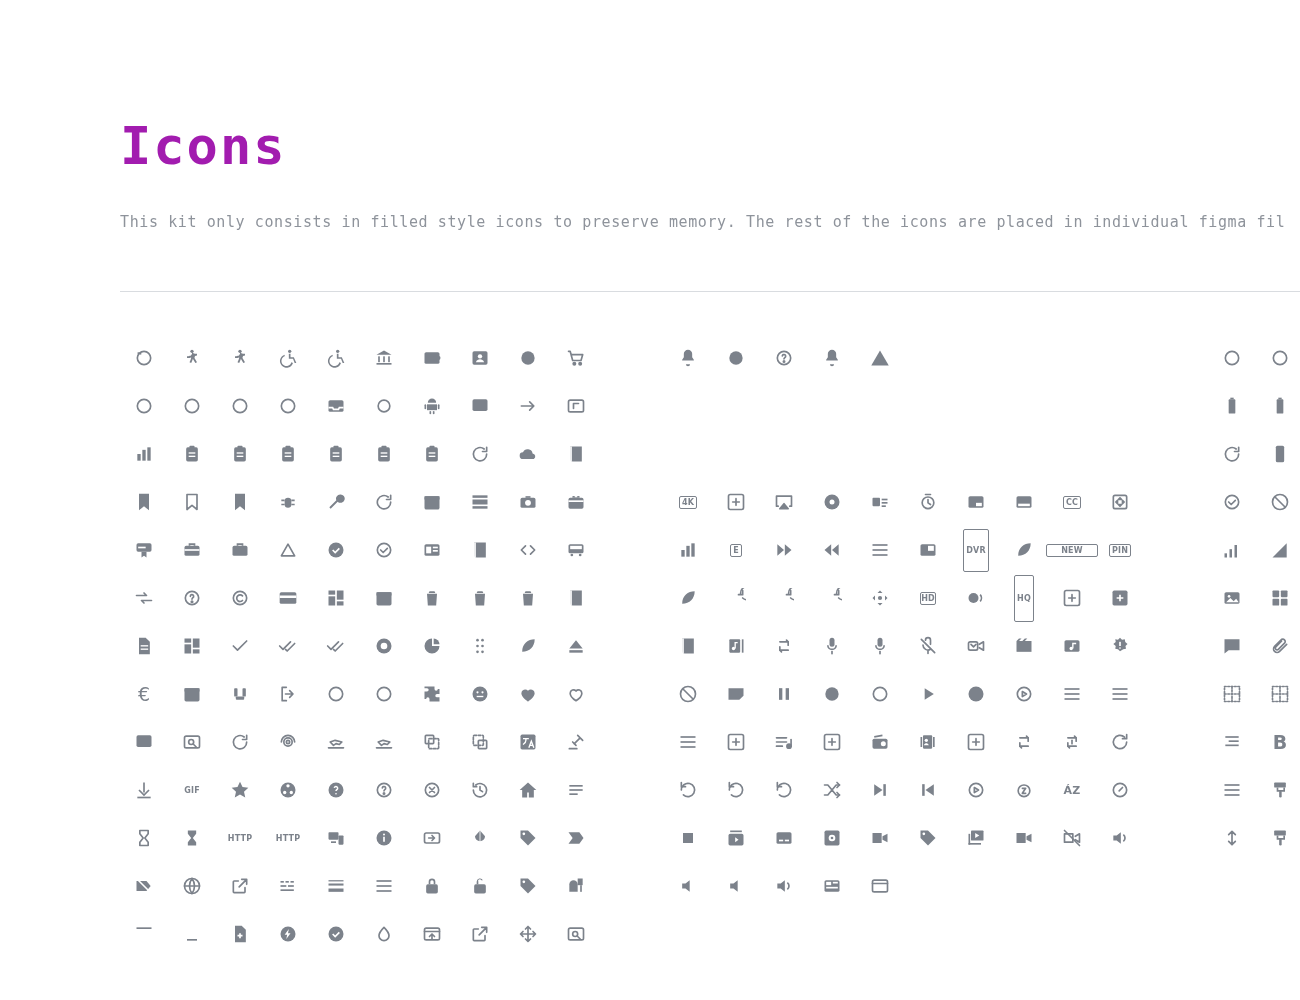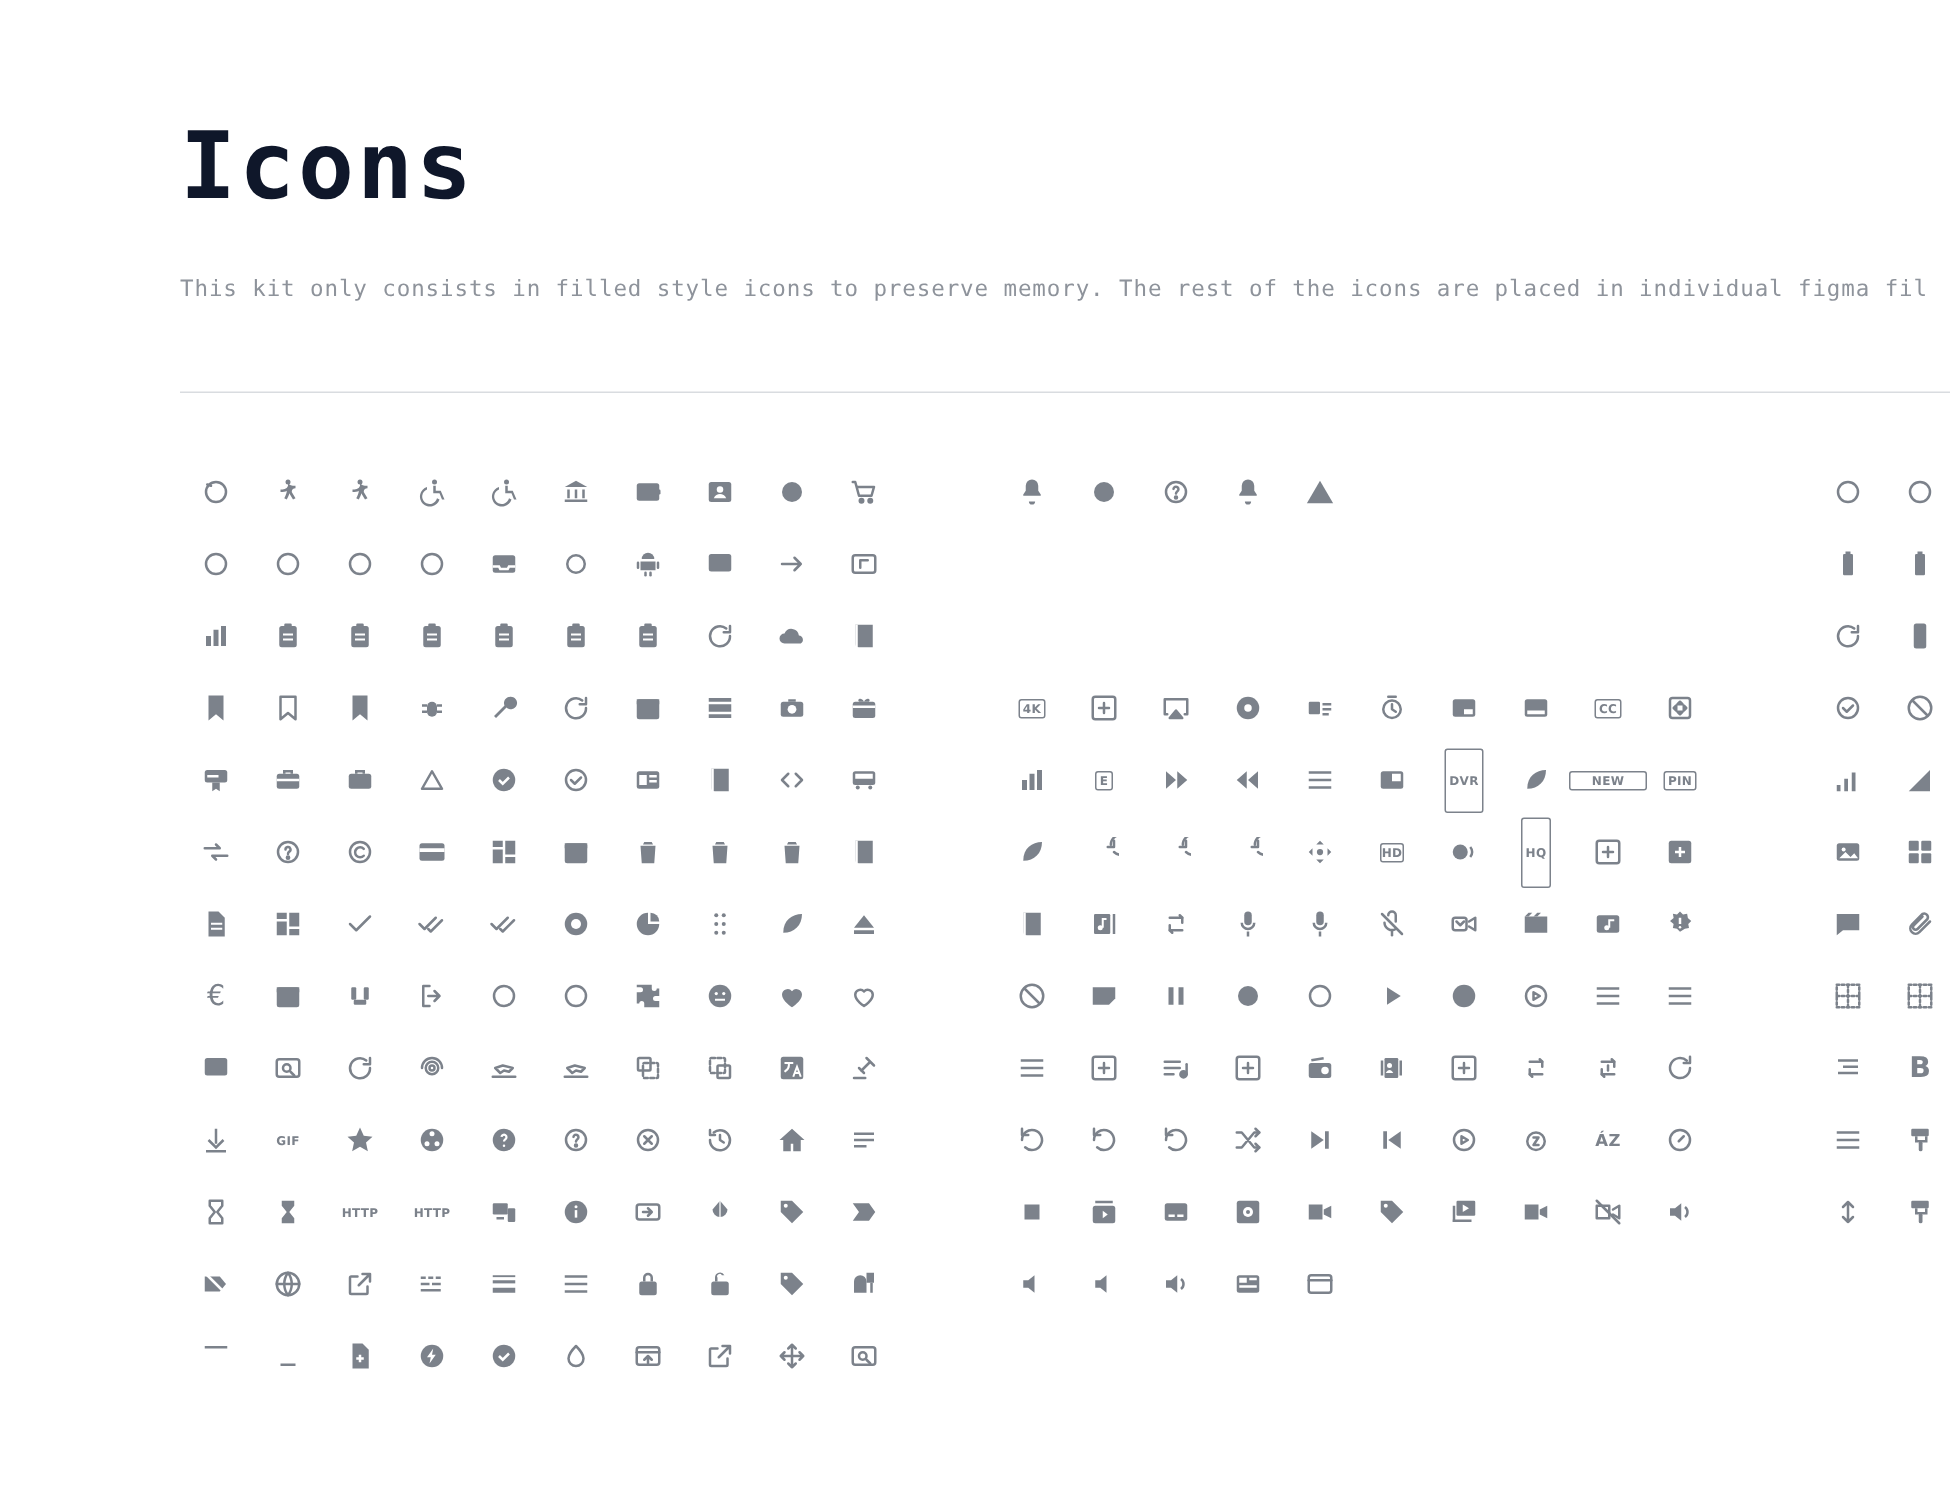--- a/index.html
+++ b/index.html
@@ -16,26 +16,26 @@
   }
   .page {
     position: relative;
     width: 1300px;
     height: 1000px;
     box-sizing: border-box;
     padding: 0 0 0 120px;
   }
   .title {
     font-family: "DejaVu Sans Mono", "Liberation Mono", monospace;
-    font-size: 62px;
+    font-size: 52px;
     font-weight: 700;
     letter-spacing: 2px;
-    color: #0f172a;
+    color: #a21caf;
     margin: 0;
-    padding-top: 77px;
+    padding-top: 118px;
     line-height: 1.1;
   }
   .subtitle {
     font-family: "DejaVu Sans Mono", "Liberation Mono", monospace;
     font-size: 15px;
     color: #8e939b;
     letter-spacing: 0.6px;
     margin: 0;
     padding-top: 38px;
     white-space: nowrap;

